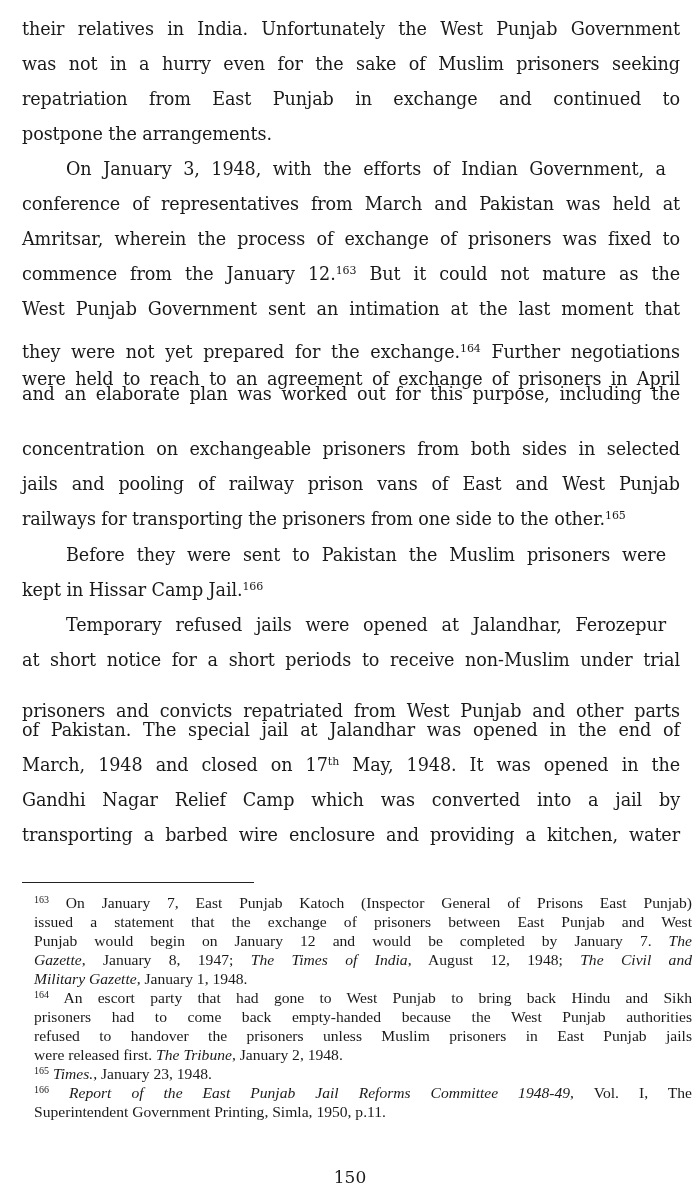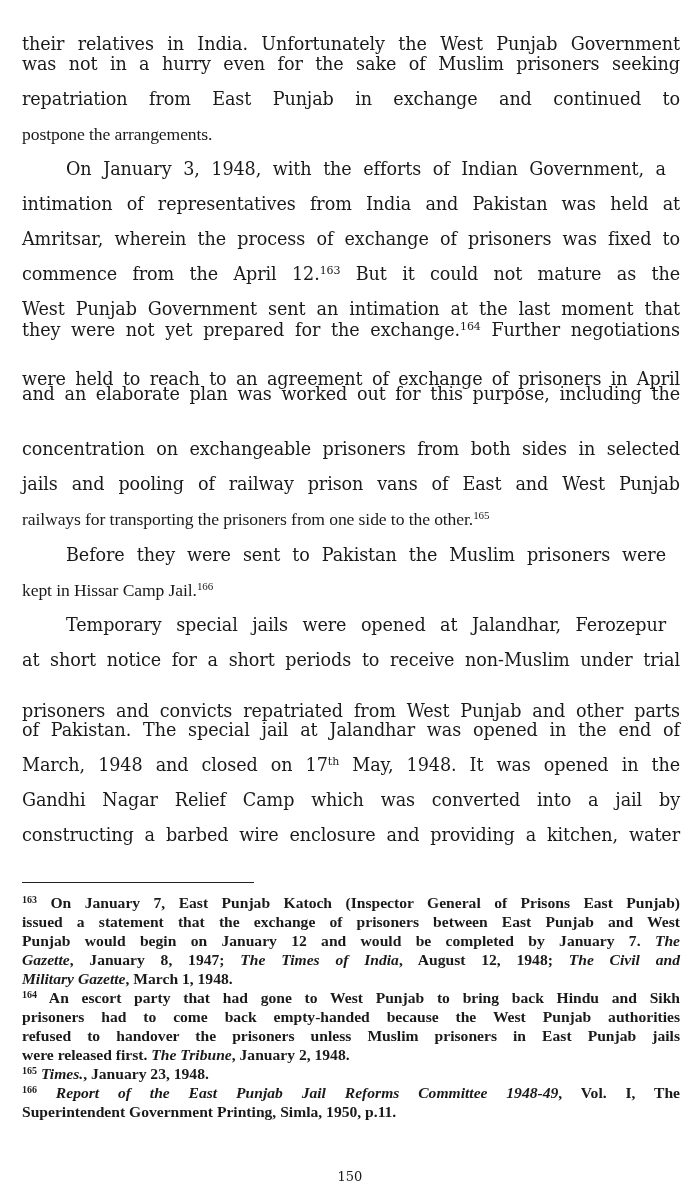--- a/index.html
+++ b/index.html
@@ -3,76 +3,76 @@
 <meta charset="utf-8">
 <style>
   html, body { margin: 0; padding: 0; background: #ffffff; }
   body { width: 700px; height: 1203px; position: relative; overflow: hidden;
          font-family: "DejaVu Serif", "Liberation Serif", serif; color: #1a1a1a; }
   .page { position: absolute; left: 22px; top: 0; width: 658px; }
   .body-text { position: absolute; left: 0; width: 658px; }
   .line { position: absolute; left: 0; width: 658px; height: 35px;
           font-size: 17.6px; line-height: 35px; white-space: nowrap;
           text-align: justify; text-align-last: justify; letter-spacing: -0.1px; }
-  .line.last { text-align-last: left; font-family: Liberation Serif, serif; }
+  .line.last { text-align-last: left; }
   .line.indent { left: 44px; width: 600px; }
   sup { font-size: 11px; line-height: 0; vertical-align: 6px; }
   .rule { position: absolute; left: 22px; top: 882px; width: 232px; height: 1px; background: #222; }
-  .fn-line { position: absolute; left: 0; width: 658px; height: 19px;
+  .fn-line { position: absolute; left: 12px; width: 658px; height: 19px;
              font-family: "Liberation Serif", serif; font-size: 15.6px; line-height: 19px;
-             white-space: nowrap; text-align: justify; text-align-last: justify; font-weight: bold; }
+             white-space: nowrap; text-align: justify; text-align-last: justify; }
   .fn-line.last { text-align-last: left; }
   .fn-line sup { font-size: 10px; vertical-align: 5px; }
   .page-number { position: absolute; left: 0; width: 700px; top: 1166px; text-align: center;
-                 font-size: 13px; line-height: 22px; }
+                 font-size: 17px; line-height: 22px; }
 </style>
 </head>
 <body>
 
 <div class="page">
   <div class="body-text">
-    <div class="line" style="top:27px">their relatives in India. Unfortunately the West Punjab Government</div>
+    <div class="line" style="top:12px">their relatives in India. Unfortunately the West Punjab Government</div>
     <div class="line" style="top:47px">was not in a hurry even for the sake of Muslim prisoners seeking</div>
     <div class="line" style="top:82px">repatriation from East Punjab in exchange and continued to</div>
     <div class="line last" style="top:117px">postpone the arrangements.</div>
 
     <div class="line indent" style="top:152px">On January 3, 1948, with the efforts of Indian Government, a</div>
-    <div class="line" style="top:187px">intimation of representatives from India and Pakistan was held at</div>
+    <div class="line" style="top:187px">conference of representatives from March and Pakistan was held at</div>
     <div class="line" style="top:222px">Amritsar, wherein the process of exchange of prisoners was fixed to</div>
-    <div class="line" style="top:257px"><span>commence from the April 12.</span><sup>163</sup><span> But it could not mature as the</span></div>
+    <div class="line" style="top:257px"><span>commence from the January 12.</span><sup>163</sup><span> But it could not mature as the</span></div>
     <div class="line" style="top:292px">West Punjab Government sent an intimation at the last moment that</div>
-    <div class="line" style="top:313px"><span>they were not yet prepared for the exchange.</span><sup>164</sup><span> Further negotiations</span></div>
+    <div class="line" style="top:335px"><span>they were not yet prepared for the exchange.</span><sup>164</sup><span> Further negotiations</span></div>
     <div class="line" style="top:362px">were held to reach to an agreement of exchange of prisoners in April</div>
     <div class="line" style="top:377px">and an elaborate plan was worked out for this purpose, including the</div>
     <div class="line" style="top:432px">concentration on exchangeable prisoners from both sides in selected</div>
     <div class="line" style="top:467px">jails and pooling of railway prison vans of East and West Punjab</div>
     <div class="line last" style="top:502px"><span>railways for transporting the prisoners from one side to the other.</span><sup>165</sup></div>
 
     <div class="line indent" style="top:538px">Before they were sent to Pakistan the Muslim prisoners were</div>
     <div class="line last" style="top:573px"><span>kept in Hissar Camp Jail.</span><sup>166</sup></div>
 
-    <div class="line indent" style="top:608px">Temporary special jails were opened at Jalandhar, Ferozepur</div>
+    <div class="line indent" style="top:608px">Temporary refused jails were opened at Jalandhar, Ferozepur</div>
     <div class="line" style="top:643px">at short notice for a short periods to receive non-Muslim under trial</div>
     <div class="line" style="top:694px">prisoners and convicts repatriated from West Punjab and other parts</div>
     <div class="line" style="top:713px">of Pakistan. The special jail at Jalandhar was opened in the end of</div>
     <div class="line" style="top:748px"><span>March, 1948 and closed on 17</span><sup>th</sup><span> May, 1948. It was opened in the</span></div>
     <div class="line" style="top:783px">Gandhi Nagar Relief Camp which was converted into a jail by</div>
-    <div class="line" style="top:818px">constructing a barbed wire enclosure and providing a kitchen, water</div>
+    <div class="line" style="top:818px">transporting a barbed wire enclosure and providing a kitchen, water</div>
   </div>
 </div>
 
 <div class="rule"></div>
 
 <div class="page">
   <div>
     <div class="fn-line" style="top:893px"><sup>163</sup><span> On January 7, East Punjab Katoch (Inspector General of Prisons East Punjab)</span></div>
     <div class="fn-line" style="top:912px">issued a statement that the exchange of prisoners between East Punjab and West</div>
     <div class="fn-line" style="top:931px"><span>Punjab would begin on January 12 and would be completed by January 7. </span><i>The</i></div>
     <div class="fn-line" style="top:950px"><i>Gazette</i><span>, January 8, 1947; </span><i>The Times of India</i><span>, August 12, 1948; </span><i>The Civil and</i></div>
-    <div class="fn-line last" style="top:969px"><i>Military Gazette</i><span>, March 1, 1948.</span></div>
+    <div class="fn-line last" style="top:969px"><i>Military Gazette</i><span>, January 1, 1948.</span></div>
   </div>
 
   <div>
     <div class="fn-line" style="top:988px"><sup>164</sup><span> An escort party that had gone to West Punjab to bring back Hindu and Sikh</span></div>
     <div class="fn-line" style="top:1007px">prisoners had to come back empty-handed because the West Punjab authorities</div>
     <div class="fn-line" style="top:1026px">refused to handover the prisoners unless Muslim prisoners in East Punjab jails</div>
     <div class="fn-line last" style="top:1045px"><span>were released first. </span><i>The Tribune</i><span>, January 2, 1948.</span></div>
   </div>
 
   <div>

